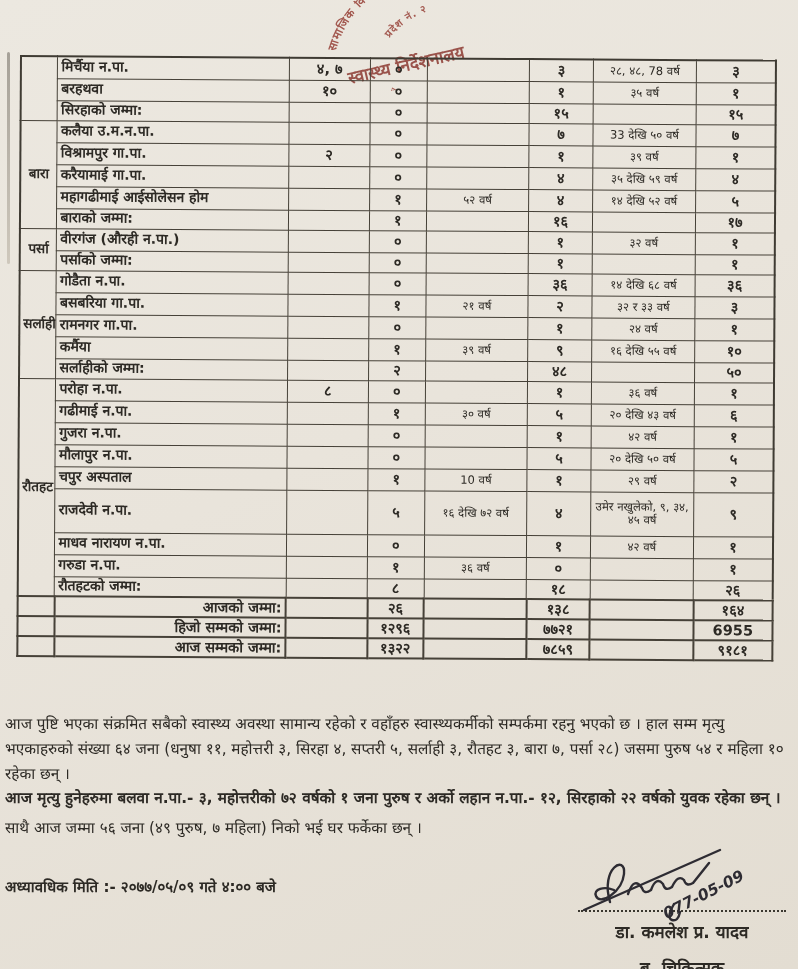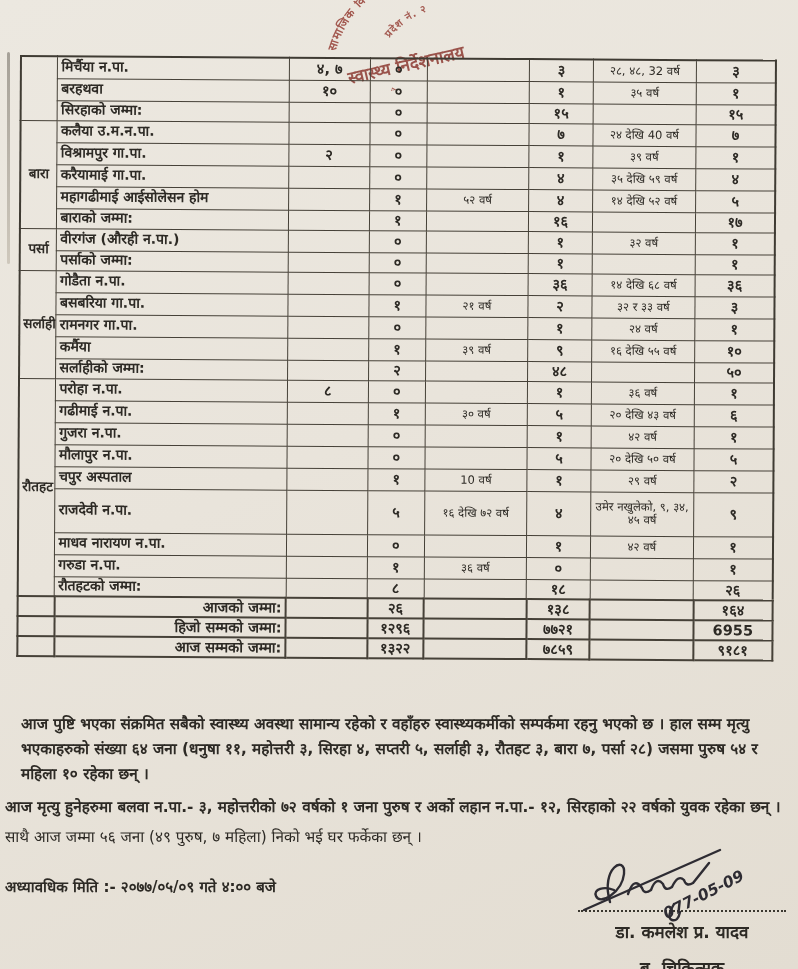--- a/index.html
+++ b/index.html
@@ -35,22 +35,22 @@
   td.total-label{font-weight:700;font-size:14px;}
   td.strong{font-weight:700;}
   td.grand-label{text-align:right;font-weight:700;font-size:14.5px;padding-right:8px;white-space:nowrap;}
   
   .watermark{position:absolute;left:228px;top:316px;z-index:5;
     font-size:23px;font-weight:700;color:#e02e30;letter-spacing:1px;
     text-shadow:0.4px 0 0 #e02e30;transform:rotate(0.3deg);}
   
   .notes{position:absolute;left:5px;top:712px;width:789px;}
   .notes p{margin:0;font-size:15.3px;line-height:1.62;text-align:left;}
-  .notes p.n1{font-weight:700;margin-left:16px;}
-  .notes p.n2{font-weight:700;margin-top:9px;}
+  .notes p.n1{font-weight:400;}
+  .notes p.n2{font-weight:700;margin-top:0;}
   .notes p.n3{font-weight:400;margin-top:5px;}
   
   .updated{position:absolute;left:5px;top:876px;font-size:15px;font-weight:700;}
   .signature{position:absolute;left:568px;top:840px;width:228px;text-align:center;}
   .scrawl{display:block;margin:0 auto -16px auto;}
   .dotline{width:208px;margin:0 auto 3px auto;border-bottom:2.5px dotted #3a372f;}
   .sig-name{font-size:17px;font-weight:700;margin-top:8px;}
   .sig-title{font-size:17px;font-weight:700;margin-top:13px;}
 </style>
 </head>
@@ -92,21 +92,21 @@
         <col style="width:10.5%">
     </colgroup>
     <tbody id="tbody">
         <tr class="body-row">
           <td class="dist" rowspan="3"></td>
           <td class="name">मिर्चैया न.पा.</td>
           <td class="num">४, ७</td>
           <td class="num">०</td>
           <td class="age"></td>
           <td class="num">३</td>
-          <td class="age">२८, ४८, 32 वर्ष</td>
+          <td class="age">२८, ४८, 78 वर्ष</td>
           <td class="num">३</td>
         </tr>
         <tr class="body-row">
           <td class="name">बरहथवा</td>
           <td class="num">१०</td>
           <td class="num">०</td>
           <td class="age"></td>
           <td class="num">१</td>
           <td class="age">३५ वर्ष</td>
           <td class="num">१</td>
@@ -120,21 +120,21 @@
           <td class="age"></td>
           <td class="num strong">१५</td>
         </tr>
         <tr class="body-row">
           <td class="dist" rowspan="5">बारा</td>
           <td class="name">कलैया उ.म.न.पा.</td>
           <td class="num"></td>
           <td class="num">०</td>
           <td class="age"></td>
           <td class="num">७</td>
-          <td class="age">२४ देखि 40 वर्ष</td>
+          <td class="age">33 देखि ५० वर्ष</td>
           <td class="num">७</td>
         </tr>
         <tr class="body-row">
           <td class="name">विश्रामपुर गा.पा.</td>
           <td class="num">२</td>
           <td class="num">०</td>
           <td class="age"></td>
           <td class="num">१</td>
           <td class="age">३९ वर्ष</td>
           <td class="num">१</td>

